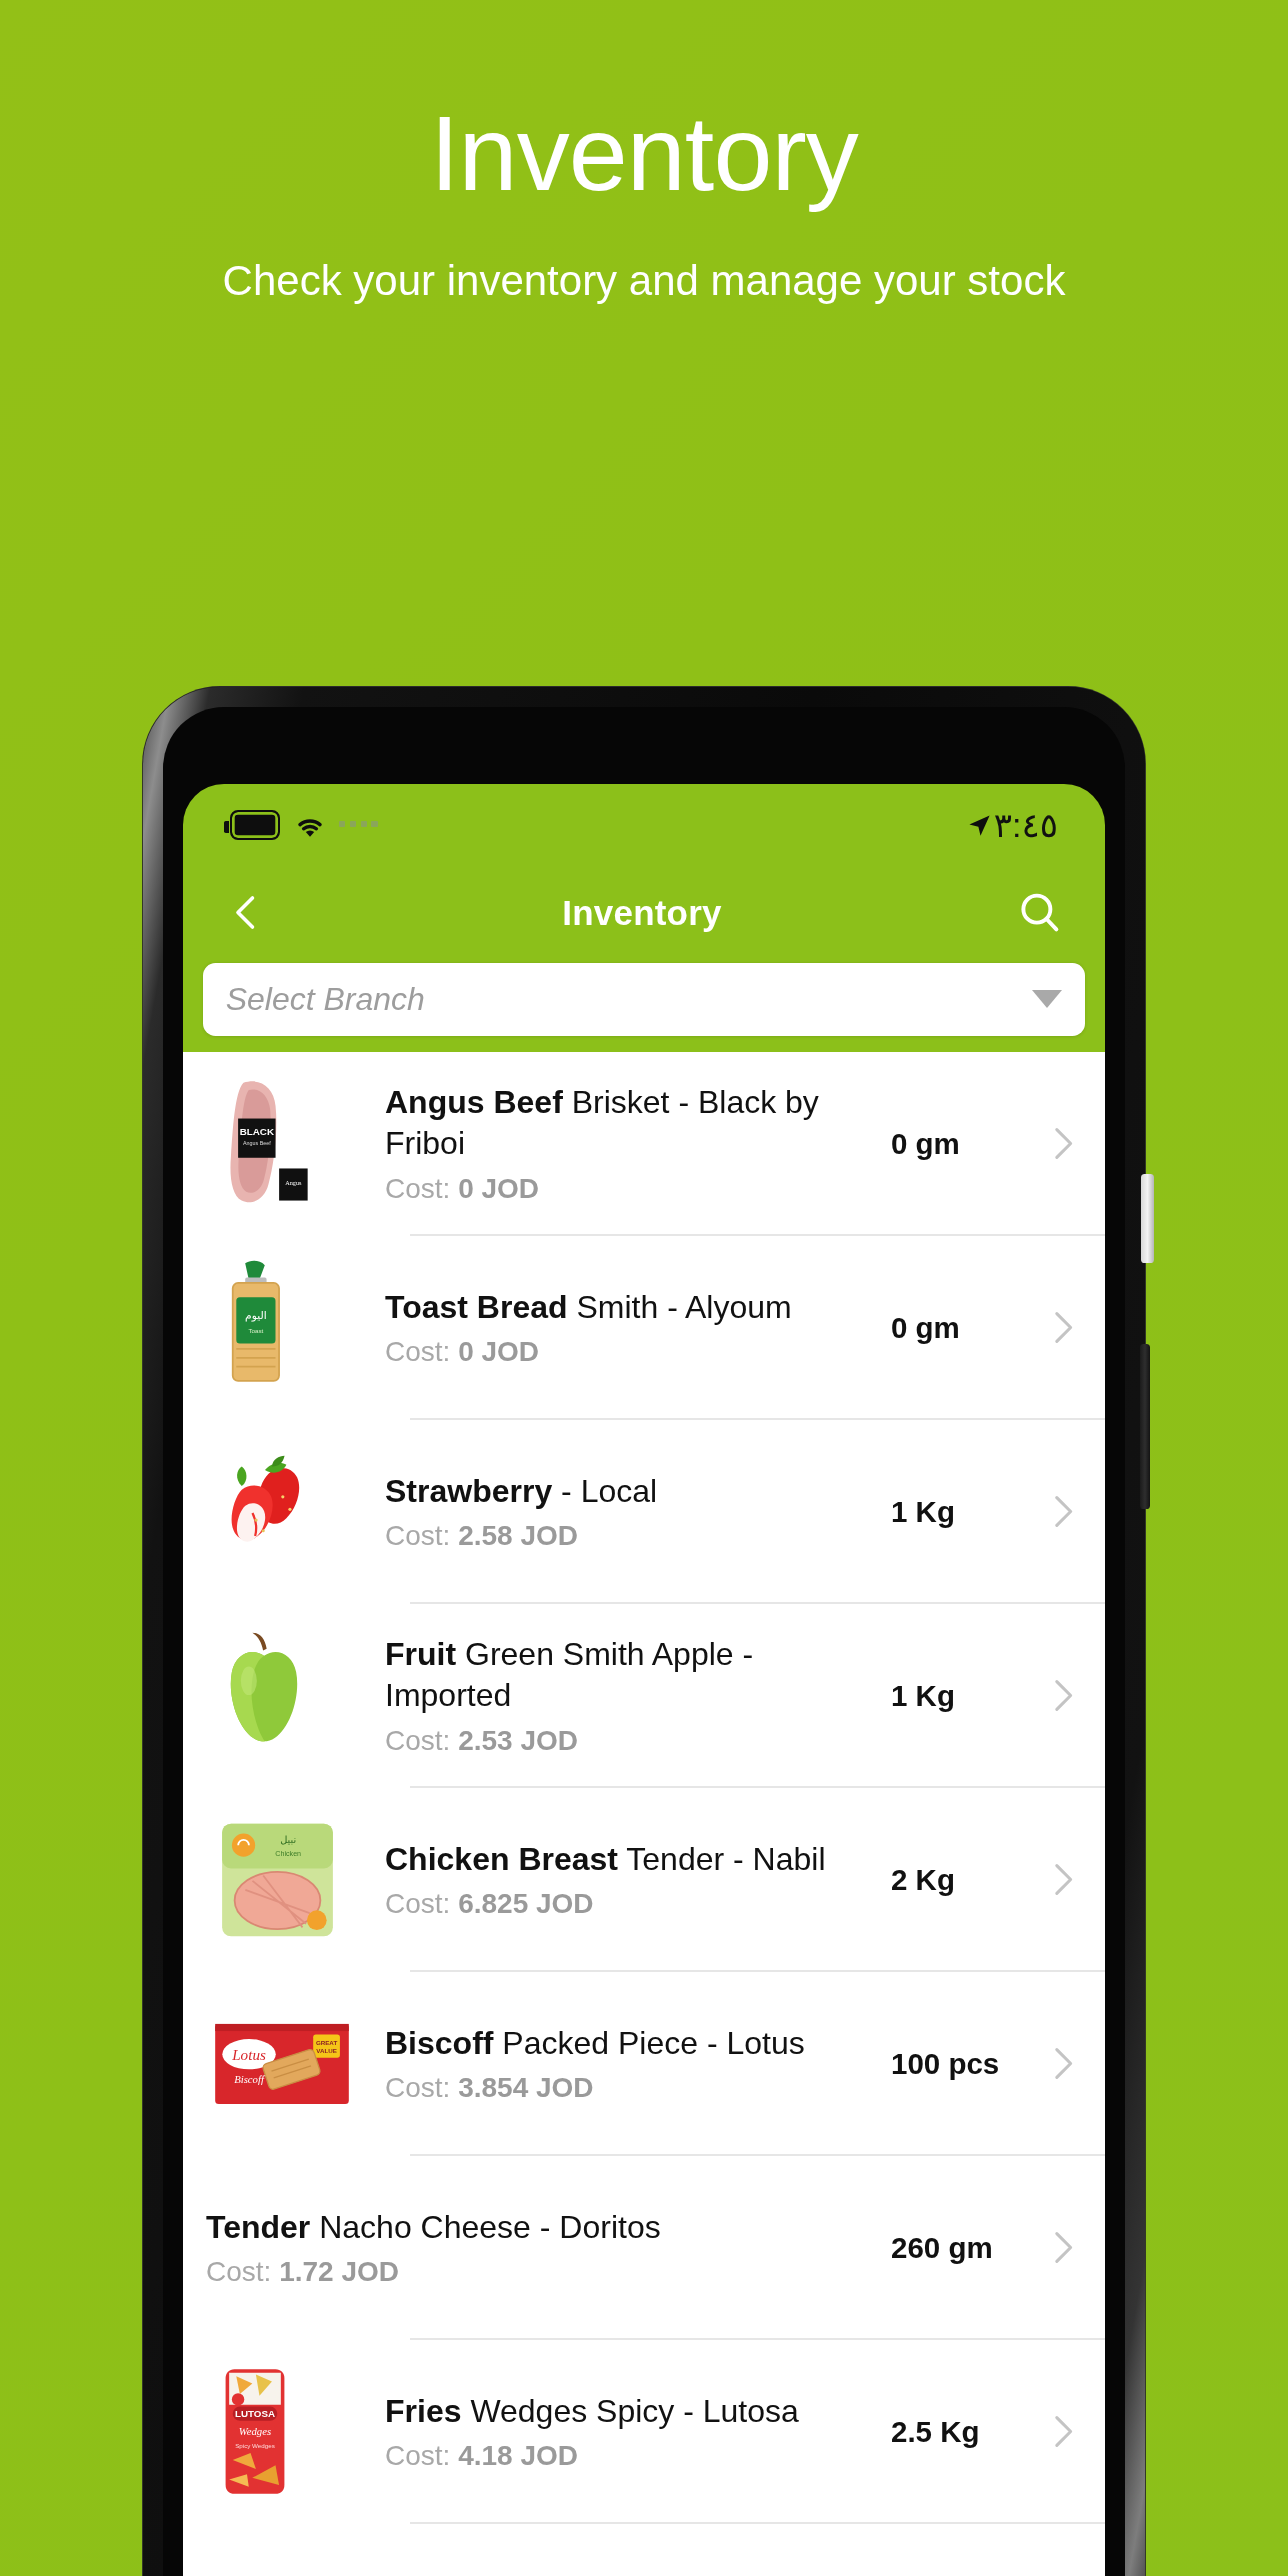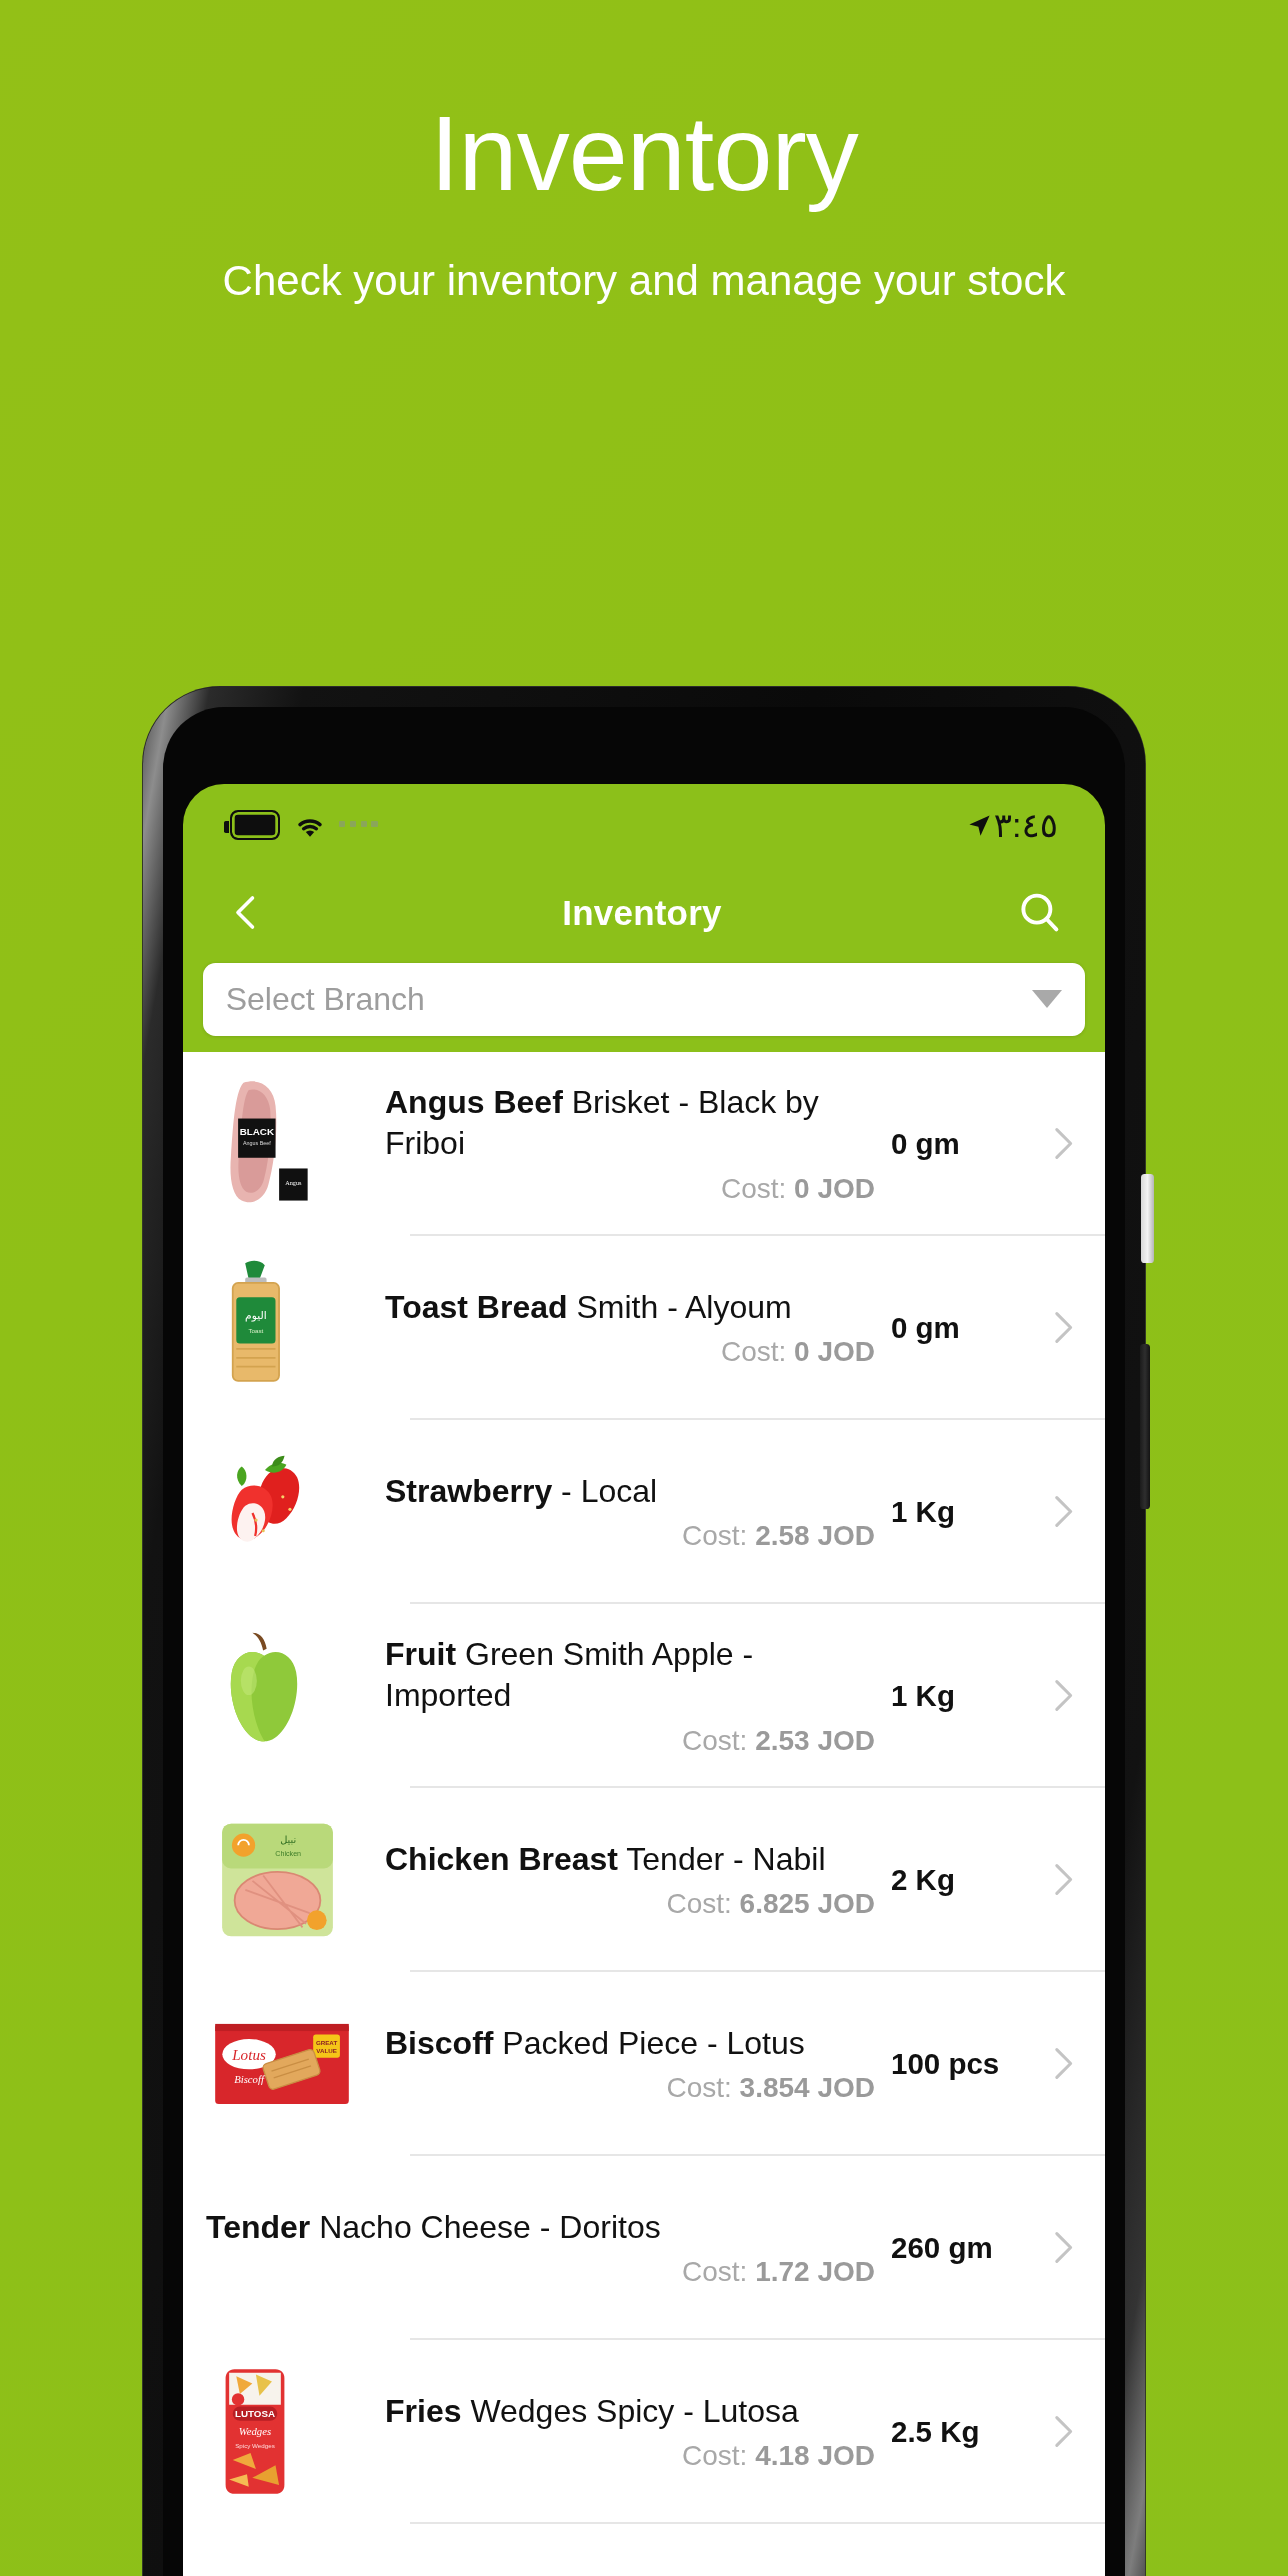--- a/index.html
+++ b/index.html
@@ -141,21 +141,21 @@
   }
   .nav-back { width: 41px; height: 41px; cursor: pointer; }
   .nav-title {
     flex: 1; text-align: center;
     font-size: 35px; font-weight: 700; color: #ffffff;
     letter-spacing: 0.2px;
   }
   .nav-search { width: 45px; height: 45px; cursor: pointer; }
 
   
-  .branch-wrap { padding: 3.6px 19.7px 16px 19.7px; }
+  .branch-wrap { padding: 3.6px 19.7px 16px 19.7px; font-style: italic; }
   .branch {
     height: 73px;
     background: #fff;
     border-radius: 12.5px;
     display: flex; align-items: center;
     padding: 0 23px;
     box-shadow: 0 0.9px 3.6px rgba(0,0,0,.12);
   }
   .branch-ph {
     font-size: 32px; color: #9d9d9d; font-weight: 400;
@@ -189,21 +189,21 @@
     display: flex; align-items: center; justify-content: flex-start;
     position: relative;
   }
   .thumb svg { display: block; }
   .row-main { flex: 1; padding-right: 16px; min-width: 0; }
   .row-title {
     font-size: 32px; line-height: 1.27; color: #111; font-weight: 400;
   }
   .row-title b { font-weight: 700; }
   .row-cost {
-    font-size: 28px; color: #a8a8a8; margin-top: 9px; font-weight: 400; text-align: right;
+    font-size: 28px; color: #a8a8a8; margin-top: 9px; font-weight: 400;
   }
   .row-cost b { font-weight: 700; color: #9a9a9a; }
   .row-qty {
     font-size: 29.5px; font-weight: 700; color: #111;
     white-space: nowrap; text-align: left; min-width: 134px;
   }
   .row-chev { width: 39px; min-width: 39px; margin-left: 18px; }
 </style>
 </head>
 <body>

